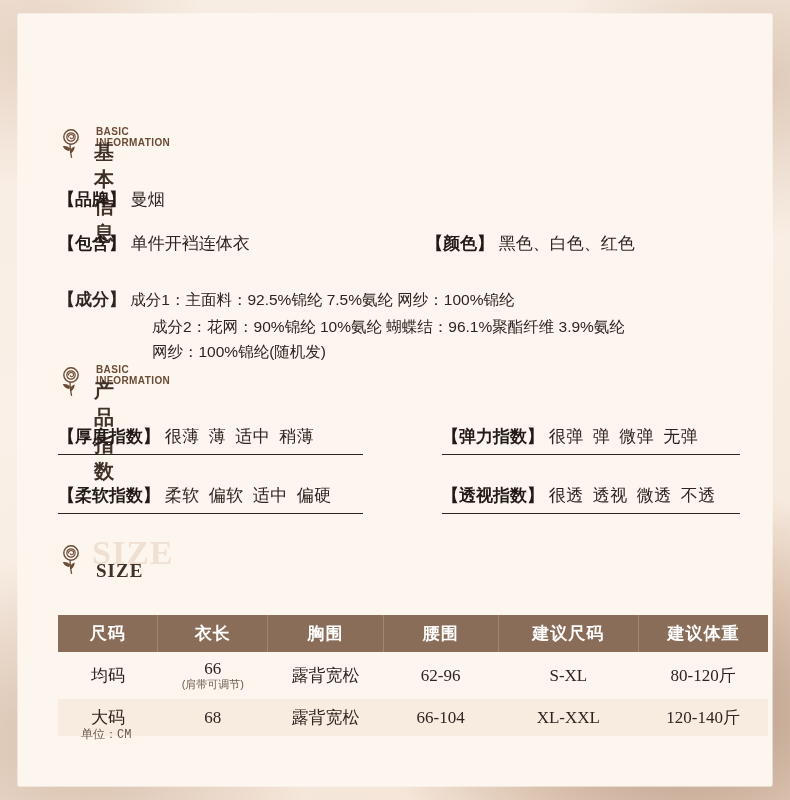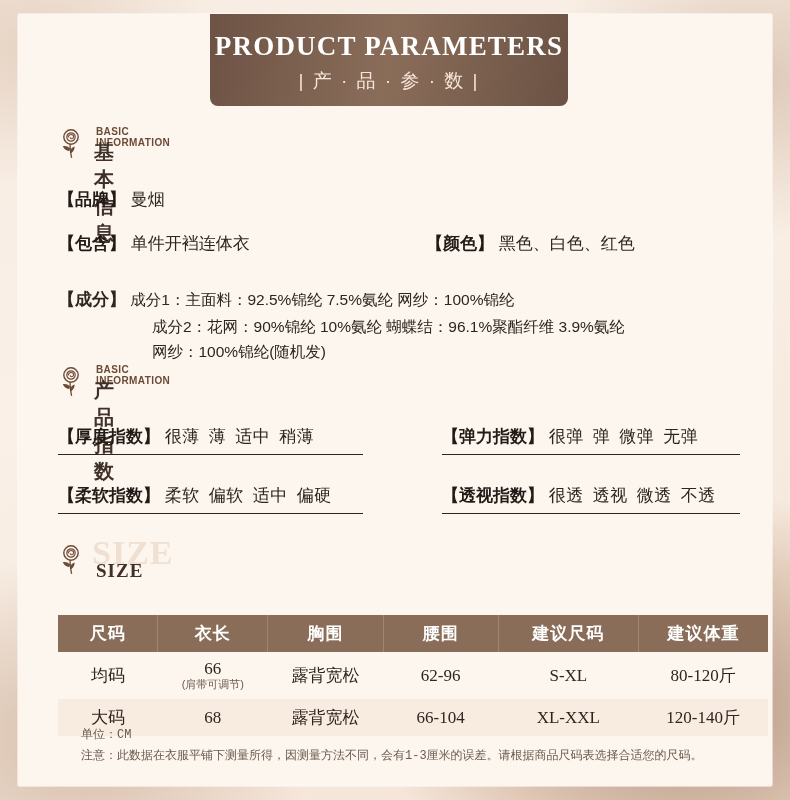--- a/index.html
+++ b/index.html
@@ -210,24 +210,20 @@
     font-family: Liberation Mono, monospace;
   }
   .note .lbl { color: #6b5a4e; }
 </style>
 </head>
 <body>
 
 <div class="page">
   <div class="inner">
 
-    <div class="banner">
-      <div class="banner-en">PRODUCT PARAMETERS</div>
-      <div class="banner-cn">| 产 · 品 · 参 · 数 |</div>
-    </div>
 
     <div class="sec" style="top:112px;">
       <svg class="sec-rose" viewBox="0 0 30 34">
         <circle cx="13" cy="9" r="7.2" fill="none" stroke="#6b4a36" stroke-width="1.4"></circle>
         <circle cx="13" cy="9" r="4.2" fill="none" stroke="#6b4a36" stroke-width="1.2"></circle>
         <path d="M10.3 9.4c0-1.7 1.3-2.9 2.8-2.9 1.4 0 2.5 1 2.5 2.3 0 1.1-.9 1.9-1.9 1.9-.8 0-1.5-.6-1.5-1.4" fill="none" stroke="#6b4a36" stroke-width="1.1"></path>
         <path d="M12 16.2c0 5 .6 9.5 1.6 13.6" fill="none" stroke="#6b4a36" stroke-width="1.3"></path>
         <path d="M12.2 20.5c-2.2-2.3-5.1-2.9-7.4-2.3 1 2.6 3.4 4.6 6.3 4.8" fill="#6b4a36"></path>
         <path d="M13.2 25.3c2.4-1.9 3.6-4.4 3.4-6.8-2.5.7-4.3 2.8-4.6 5.4" fill="#6b4a36"></path>
       </svg>
@@ -346,18 +342,15 @@
           <td>66-104</td>
           <td>XL-XXL</td>
           <td>120-140斤</td>
         </tr>
       </tbody>
     </table>
 
     <div class="note" style="top:712px;">
       <span class="lbl">单位：</span><span>CM</span>
     </div>
-    <div class="note" style="top:733px;">
-      <span class="lbl">注意：</span><span>此数据在衣服平铺下测量所得，因测量方法不同，会有1-3厘米的误差。请根据商品尺码表选择合适您的尺码。</span>
-    </div>
 
   </div>
 </div>
 
 </body></html>

